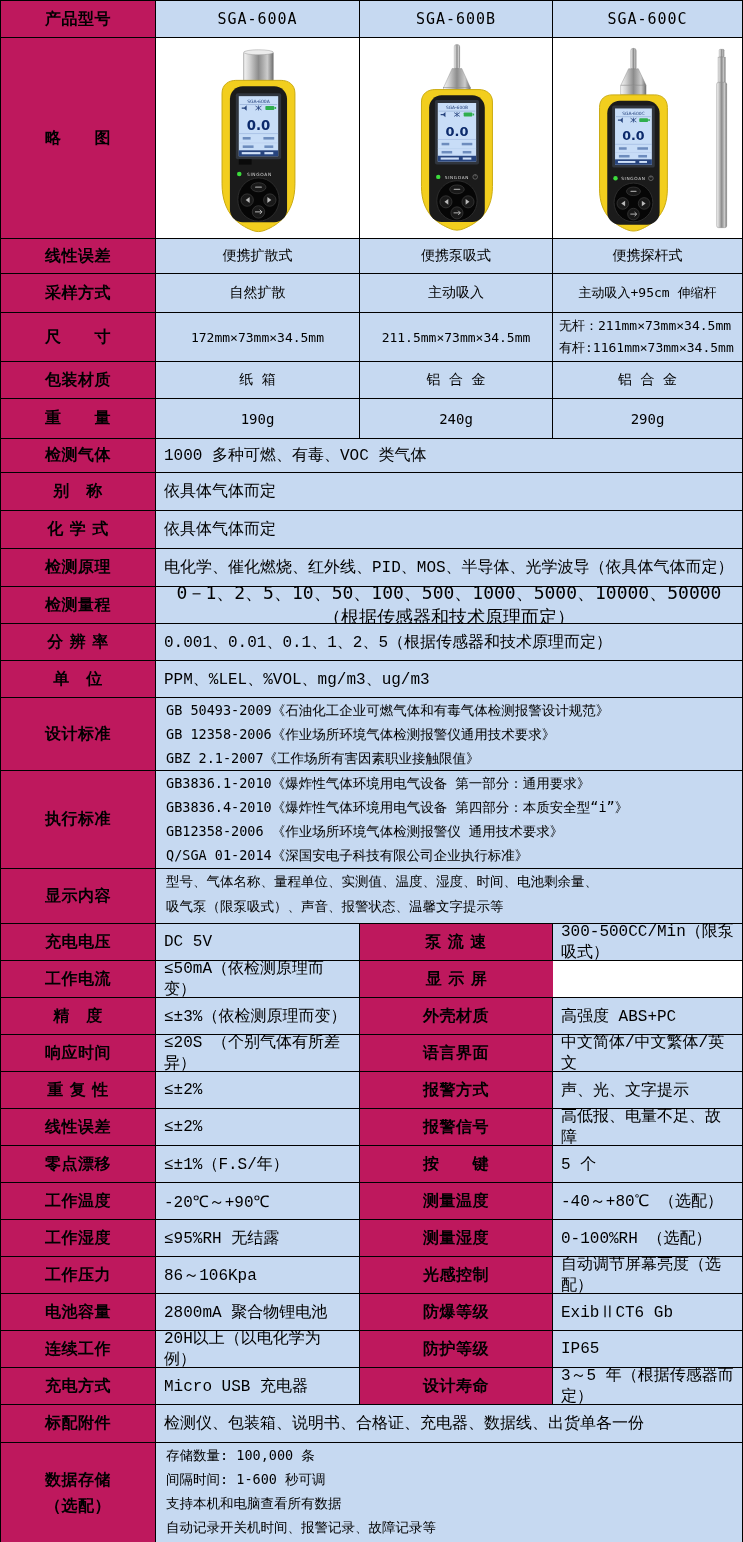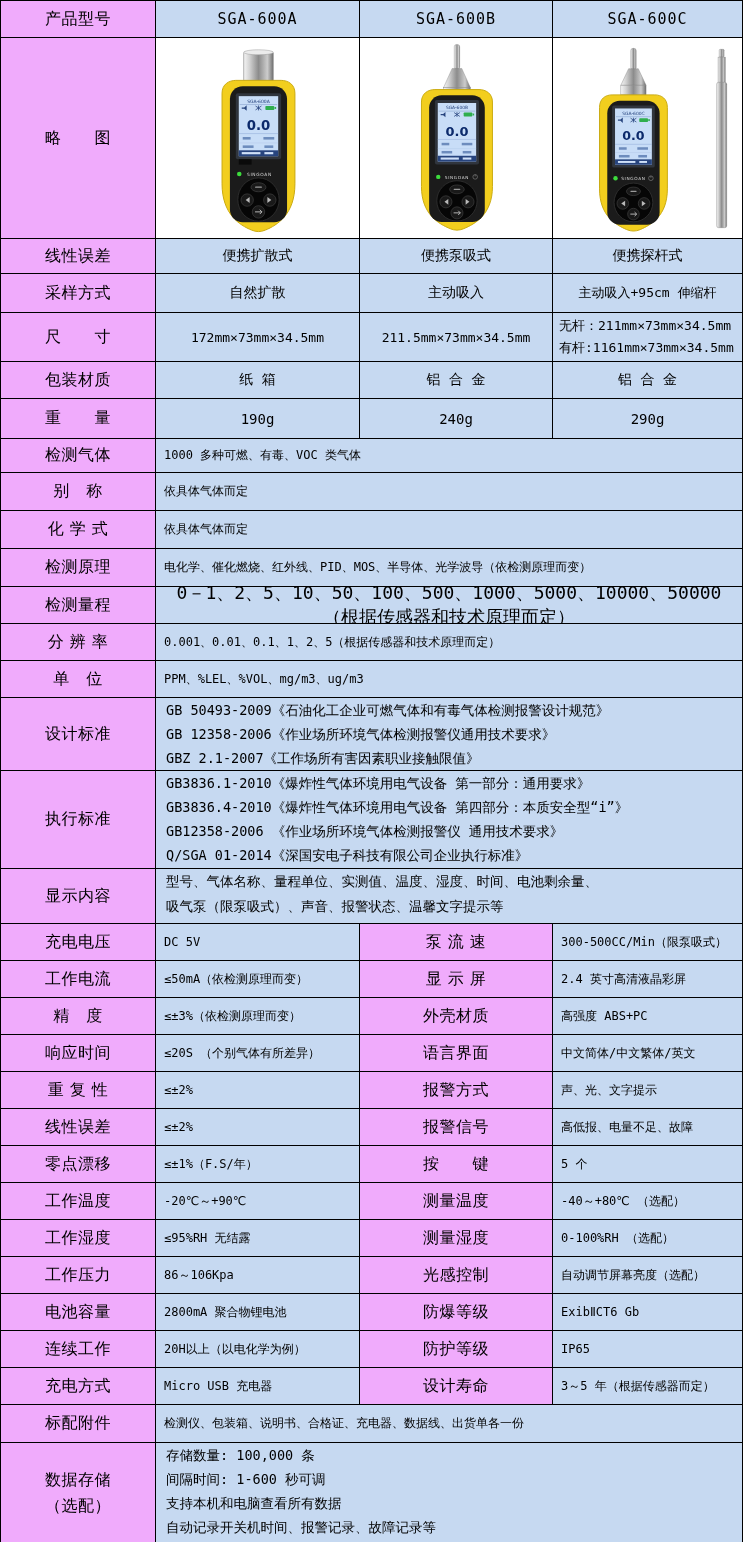--- a/index.html
+++ b/index.html
@@ -2,34 +2,34 @@
 <html lang="zh"><head>
 <meta charset="utf-8">
 <style>
   * { margin:0; padding:0; box-sizing:border-box; }
   body { width:743px; background:#fff; font-family:"DejaVu Sans", sans-serif; color:#000; }
   .table { width:743px; border:1px solid #000; }
   .row { display:flex; border-bottom:1px solid #000; }
   .row:last-child { border-bottom:none; }
   .cell { border-right:1px solid #000; display:flex; align-items:center; justify-content:center; overflow:hidden; }
   .cell:last-child { border-right:none; }
-  .lbl { background:#f0abfc; font-weight:normal; font-size:16px; letter-spacing:0.5px; }
+  .lbl { background:#be185d; font-weight:bold; font-size:16px; letter-spacing:0.5px; }
   .val { background:#c6d9f1; font-size:14px; font-family:"DejaVu Sans Mono","DejaVu Sans",sans-serif; }
   .model { font-size:15px; letter-spacing:1px; }
   .left { justify-content:flex-start; padding:0 10px; }
   .w-lbl { width:155px; flex:none; }
   .w-a { width:204px; flex:none; }
   .w-b { width:193px; flex:none; }
   .w-c { flex:1; }
   .w-rest { flex:1; }
   .imgcell { background:#fff; padding:1px 0; }
   .ml { flex-direction:column; align-items:flex-start; justify-content:flex-start; padding:0 10px; }
   .ml .line { line-height:24px; white-space:nowrap; font-size:13.5px; font-family:"DejaVu Sans Mono","DejaVu Sans",sans-serif; }
   .ml2 .line { line-height:25px; }
-  .pv { font-size:12px; padding:0 8px; }
+  .pv { font-size:16px; padding:0 8px;font-family:Liberation Mono, monospace; }
   .tight { font-size:18px;text-align:center; }
   .small { font-size:13px; }
   .colstack { flex-direction:column; justify-content:center; align-items:flex-start; padding:0 6px; }
   .colstack .line { line-height:22px; white-space:nowrap; font-size:13px; font-family:"DejaVu Sans Mono","DejaVu Sans",sans-serif; }
   .lblstack { flex-direction:column; justify-content:center; align-items:center; }
   .lblstack .line { line-height:26px; }
 </style>
 </head>
 <body>
 
@@ -286,21 +286,21 @@
   <div class="row" style="height:38px">
     <div class="cell lbl w-lbl">别　称</div>
     <div class="cell val left w-rest pv">依具体气体而定</div>
   </div>
   <div class="row" style="height:38px">
     <div class="cell lbl w-lbl">化 学 式</div>
     <div class="cell val left w-rest pv">依具体气体而定</div>
   </div>
   <div class="row" style="height:38px">
     <div class="cell lbl w-lbl">检测原理</div>
-    <div class="cell val left w-rest pv">电化学、催化燃烧、红外线、PID、MOS、半导体、光学波导（依检测原理而变）</div>
+    <div class="cell val left w-rest pv">电化学、催化燃烧、红外线、PID、MOS、半导体、光学波导（依具体气体而定）</div>
   </div>
   <div class="row" style="height:37px">
     <div class="cell lbl w-lbl">检测量程</div>
     <div class="cell val left w-rest tight">0－1、2、5、10、50、100、500、1000、5000、10000、50000（根据传感器和技术原理而定）</div>
   </div>
   <div class="row" style="height:37px">
     <div class="cell lbl w-lbl">分 辨 率</div>
     <div class="cell val left w-rest pv">0.001、0.01、0.1、1、2、5（根据传感器和技术原理而定）</div>
   </div>
   <div class="row" style="height:37px">
@@ -336,21 +336,20 @@
   <div class="row" style="height:37px">
     <div class="cell lbl w-lbl">充电电压</div>
     <div class="cell val left w-a pv">DC 5V</div>
     <div class="cell lbl w-b">泵 流 速</div>
     <div class="cell val left w-c pv">300-500CC/Min（限泵吸式）</div>
   </div>
   <div class="row" style="height:37px">
     <div class="cell lbl w-lbl">工作电流</div>
     <div class="cell val left w-a pv">≤50mA（依检测原理而变）</div>
     <div class="cell lbl w-b">显 示 屏</div>
-    <div class="cell val left w-c pv">2.4 英寸高清液晶彩屏</div>
   </div>
   <div class="row" style="height:37px">
     <div class="cell lbl w-lbl">精　度</div>
     <div class="cell val left w-a pv">≤±3%（依检测原理而变）</div>
     <div class="cell lbl w-b">外壳材质</div>
     <div class="cell val left w-c pv">高强度 ABS+PC</div>
   </div>
   <div class="row" style="height:37px">
     <div class="cell lbl w-lbl">响应时间</div>
     <div class="cell val left w-a pv">≤20S （个别气体有所差异）</div>

